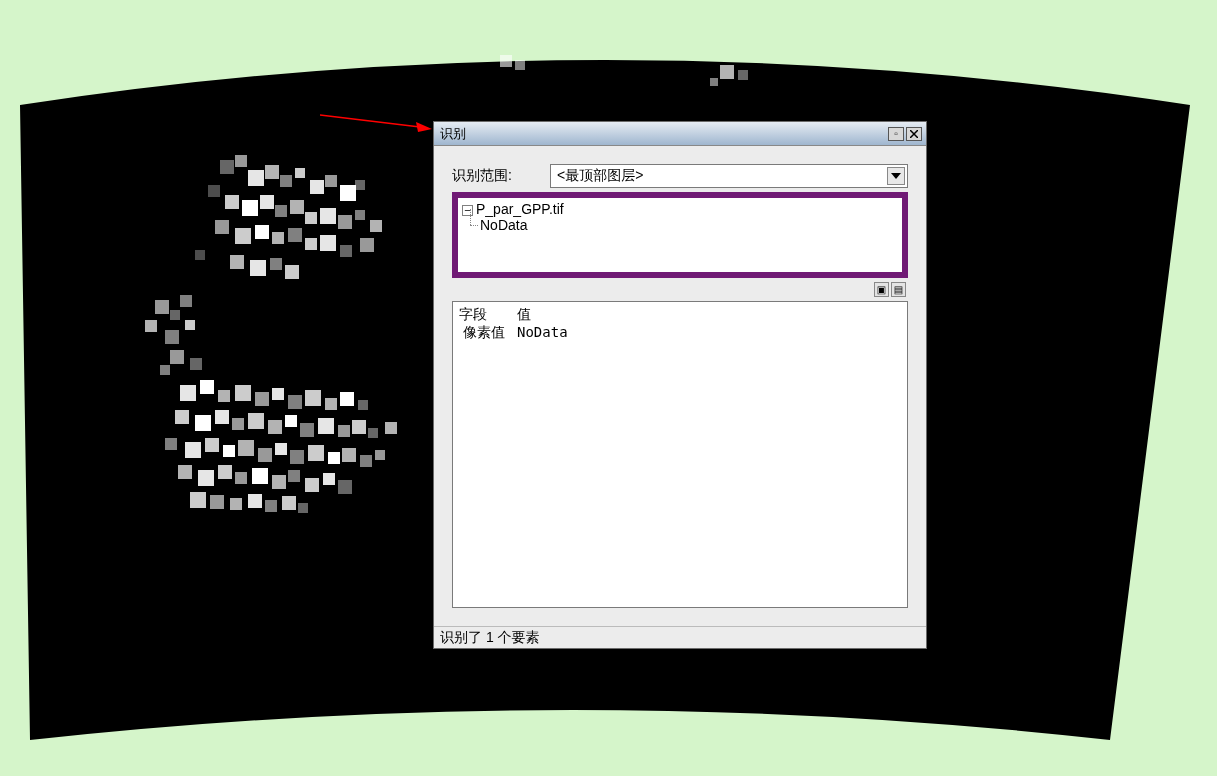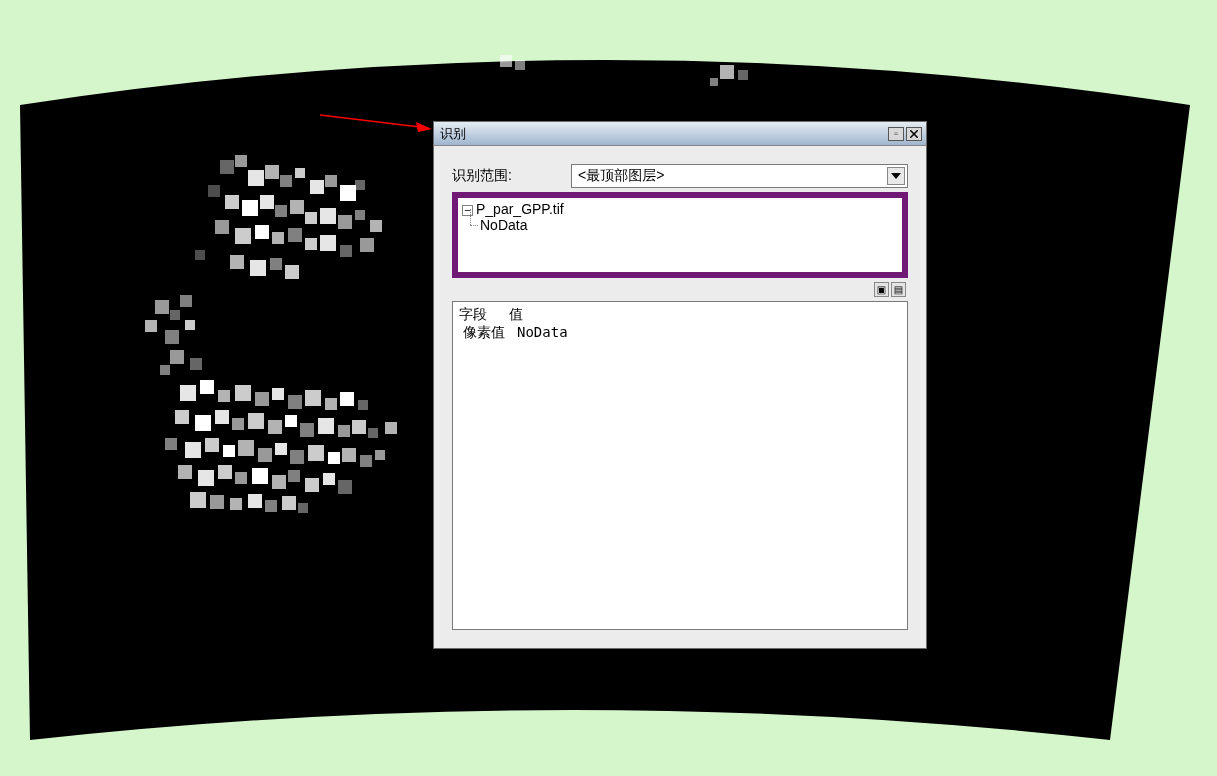--- a/index.html
+++ b/index.html
@@ -99,21 +99,20 @@
     flex: 1;
     height: 24px;
     border: 1px solid #7a7a7a;
     background: #fff;
     display: flex;
     align-items: center;
     padding: 0 6px;
     font-size: 14px;
     position: relative;
     cursor: pointer;
-    margin-left: 21px;
   }
   .dropdown-arrow {
     position: absolute;
     right: 2px;
     top: 2px;
     width: 18px;
     height: 18px;
     background: #e8e8e8;
     border: 1px solid #888;
     display: flex;
@@ -204,20 +203,21 @@
     background: #fff;
     border: 1px solid #7a7a7a;
     padding: 4px 6px;
     font-family: "SimSun", monospace;
     font-size: 14px;
     min-height: 0;
     overflow: auto;
   }
   .fields-header {
     display: flex;
+    gap: 8px;
   }
   .fields-col1 { width: 50px; }
   .fields-row {
     display: flex;
     gap: 8px;
     text-align: center;
   }
   .statusbar {
     height: 22px;
     border-top: 1px solid #bbb;
@@ -400,14 +400,17 @@
           <span class="fields-col1">字段</span>
           <span>值</span>
         </div>
         <div class="fields-row">
           <span class="fields-col1">像素值</span>
           <span>NoData</span>
         </div>
       </div>
     </div>
 
+    <div class="statusbar">
+      <span>识别了 1 个要素</span>
+    </div>
   </div>
 </div>
 
 </body></html>

